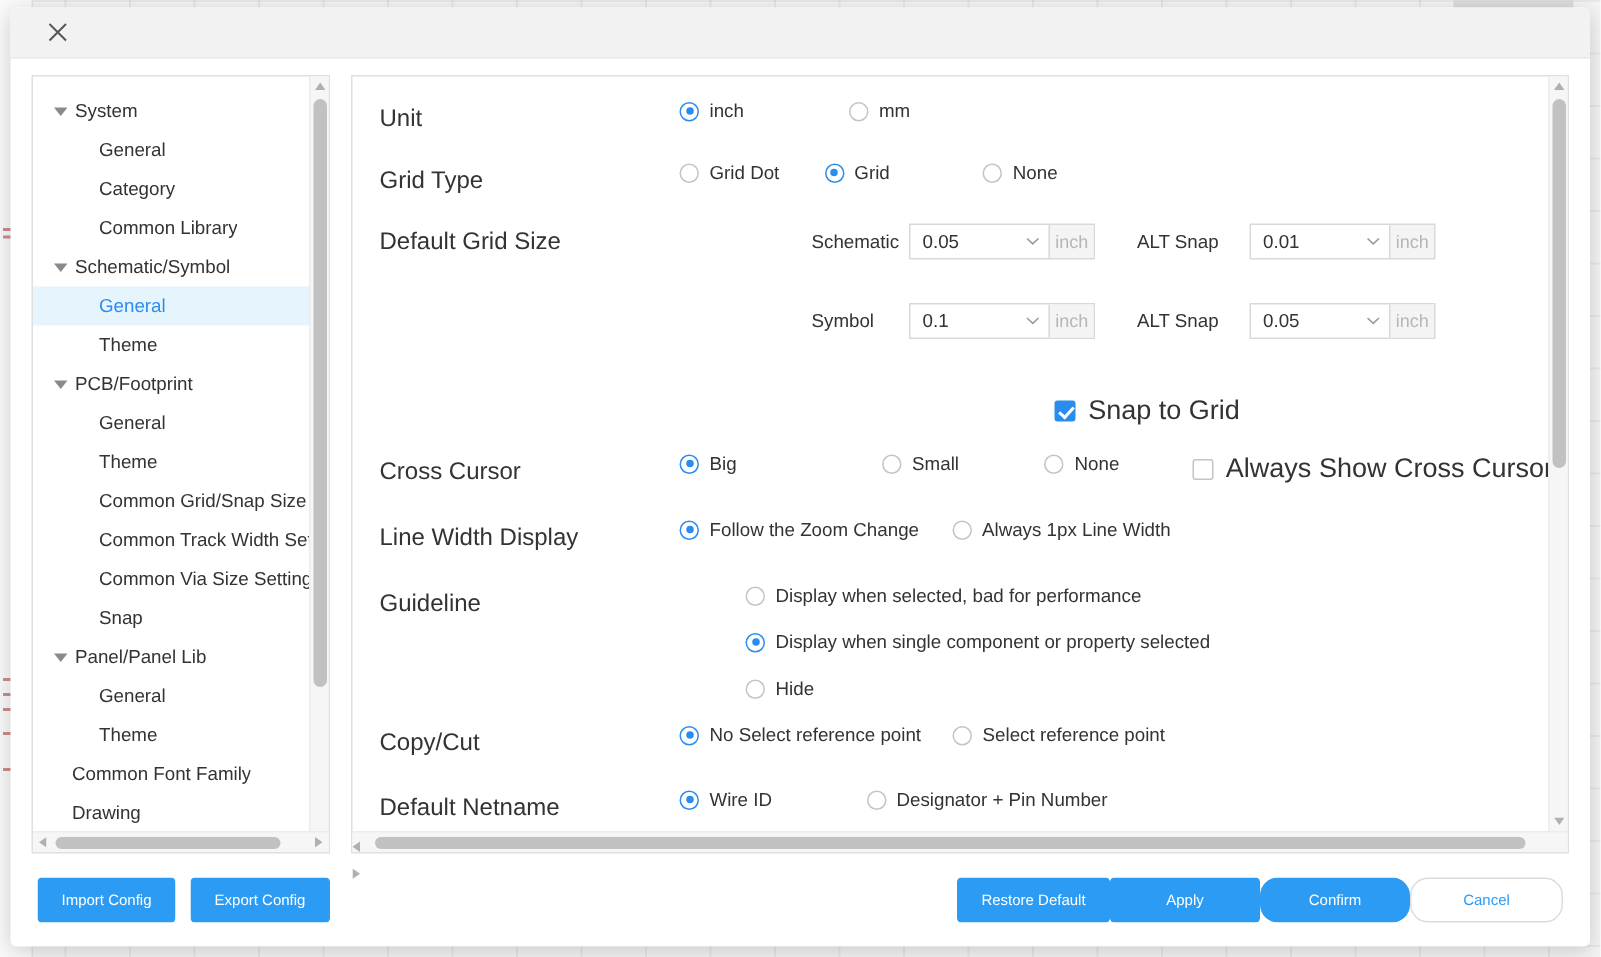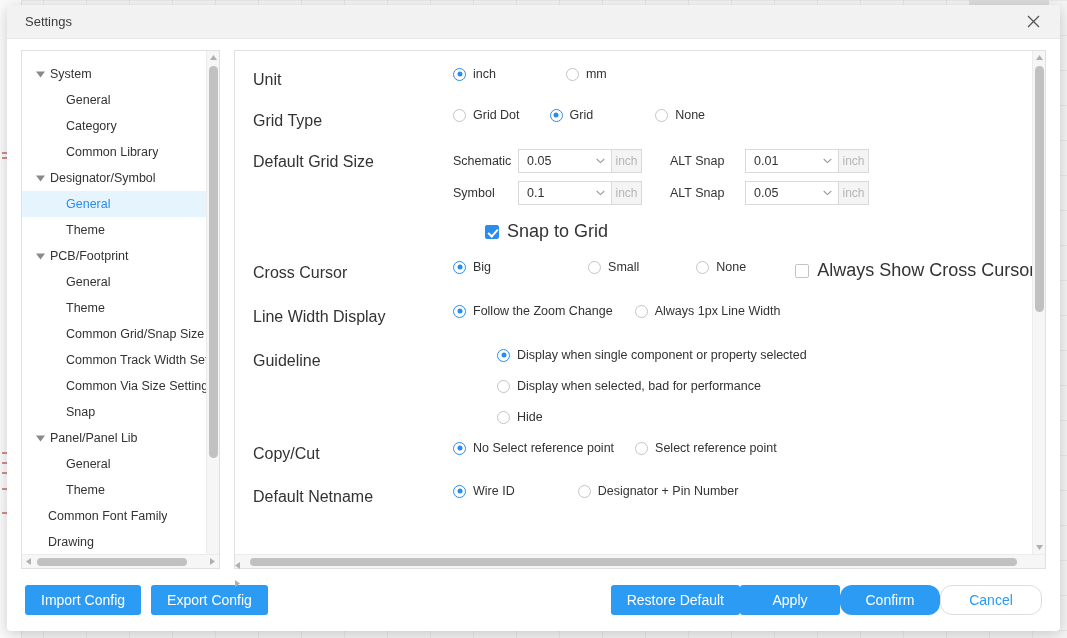--- a/index.html
+++ b/index.html
@@ -248,21 +248,21 @@
   }
   .unit-suffix {
     width:30px; height:100%;
     border-left:1px solid #d9d9d9;
     background:#f4f4f4;
     color:#b6b6b6;
     font-size:12px;
     display:flex; align-items:center; justify-content:center;
   }
 
-  #grid-size-row .row-ctrls { flex-direction:column; align-items:flex-start; gap:8px; }
+  #grid-size-row .row-ctrls { flex-direction:column; align-items:center; gap:29px; }
   .grid-line { display:flex; align-items:center; }
   .grid-line .field-label.lbl-1 { width:56px; }
   .grid-line .alt-gap { width:28px; }
   .grid-line .field-label.lbl-2 { width:66px; }
 
   .stack-rows { display:flex; flex-direction:column; gap:17px; }
   .inline-gap-1 { width: 70px; }
 
   
   #panel-vscroll {
@@ -277,21 +277,21 @@
 
   
   #footer {
     flex:0 0 62px; height:62px;
     display:flex; align-items:center;
     padding: 0 18px;
   }
   .btn {
     height: 30px;
     padding: 0 15px;
-    font-size: 14px;
+    font-size: 10px;
     border-radius: 3px;
     display:flex; align-items:center; justify-content:center;
     cursor:pointer;
     white-space:nowrap;
     border:1px solid transparent;
   }
   .btn-primary { background:#2b9bf4; color:#fff; }
   .btn-ghost { background:#fff; color:#2b9bf4; border:1px solid #dcdcdc; }
   #footer-left { display:flex; gap:10px; }
   #footer-right { display:flex; margin-left:auto; }
@@ -311,21 +311,20 @@
   <div class="bg-mark" style="left:2px;  top:452px; width:16px;"></div>
   <div class="bg-mark" style="left:2px;  top:462px; width:16px;"></div>
   <div class="bg-mark" style="left:2px;  top:472px; width:16px;"></div>
   <div class="bg-mark" style="left:2px;  top:488px; width:16px;"></div>
   <div class="bg-mark" style="left:2px;  top:512px; width:16px;"></div>
 </div>
 
 <div id="settings-dialog">
 
   <div id="title-bar">
-    <div id="dialog-title">Settings</div>
     <div id="close-btn">
       <svg width="13" height="13" viewBox="0 0 13 13" aria-hidden="true">
         <path d="M1 1 L12 12 M12 1 L1 12" stroke="#555" stroke-width="1.3" fill="none"></path>
       </svg>
     </div>
   </div>
 
   <div id="dialog-body">
 
     <div id="sidebar">
@@ -346,21 +345,21 @@
           </div>
           <div class="tree-row child">
             <span class="tree-label">Common Library</span>
           </div>
           <div class="tree-row group">
             <span class="caret">
               <svg width="9" height="7" viewBox="0 0 9 7">
                 <path d="M0 0.6 L9 0.6 L4.5 6.4 Z" fill="#8a8a8a"></path>
               </svg>
             </span>
-            <span class="tree-label">Designator/Symbol</span>
+            <span class="tree-label">Schematic/Symbol</span>
           </div>
           <div class="tree-row child selected">
             <span class="tree-label">General</span>
           </div>
           <div class="tree-row child">
             <span class="tree-label">Theme</span>
           </div>
           <div class="tree-row group">
             <span class="caret">
               <svg width="9" height="7" viewBox="0 0 9 7">
@@ -578,27 +577,27 @@
               <div class="radio">
                 <span class="dot"></span>
                 <span>Always 1px Line Width</span>
               </div>
             </div>
           </div>
 
           <div class="form-row" style="margin-bottom:17px;gap:44px;">
             <div class="row-label">Guideline</div>
             <div class="row-ctrls stack-rows" style="flex-direction:column; align-items:flex-start;">
+              <div class="radio">
+                <span class="dot"></span>
+                <span>Display when selected, bad for performance</span>
+              </div>
               <div class="radio checked">
                 <span class="dot"></span>
                 <span>Display when single component or property selected</span>
-              </div>
-              <div class="radio">
-                <span class="dot"></span>
-                <span>Display when selected, bad for performance</span>
               </div>
               <div class="radio">
                 <span class="dot"></span>
                 <span>Hide</span>
               </div>
             </div>
           </div>
 
           <div class="form-row" style="margin-bottom:16px;">
             <div class="row-label">Copy/Cut</div>

